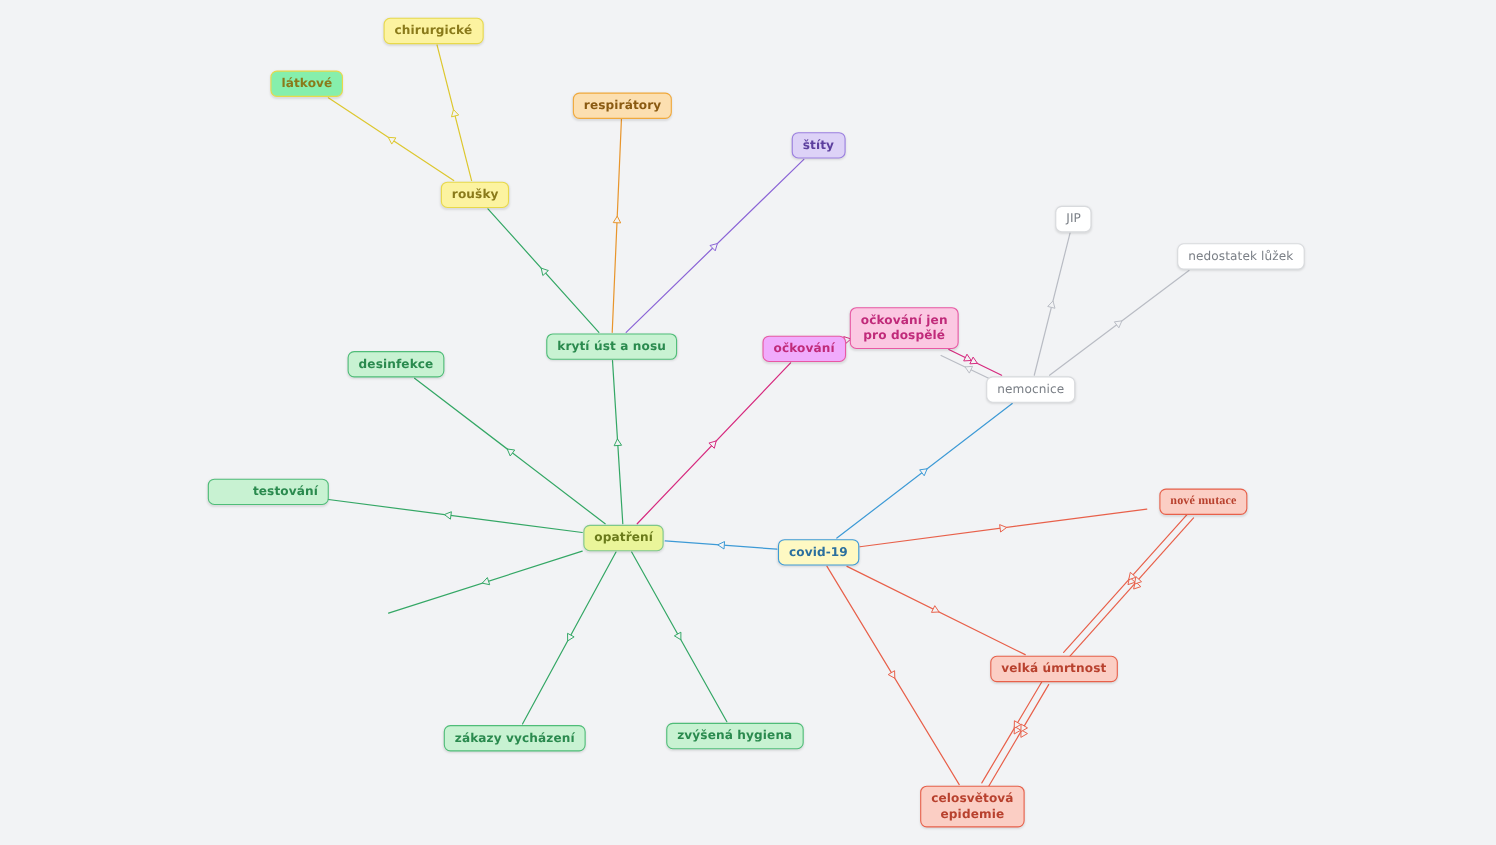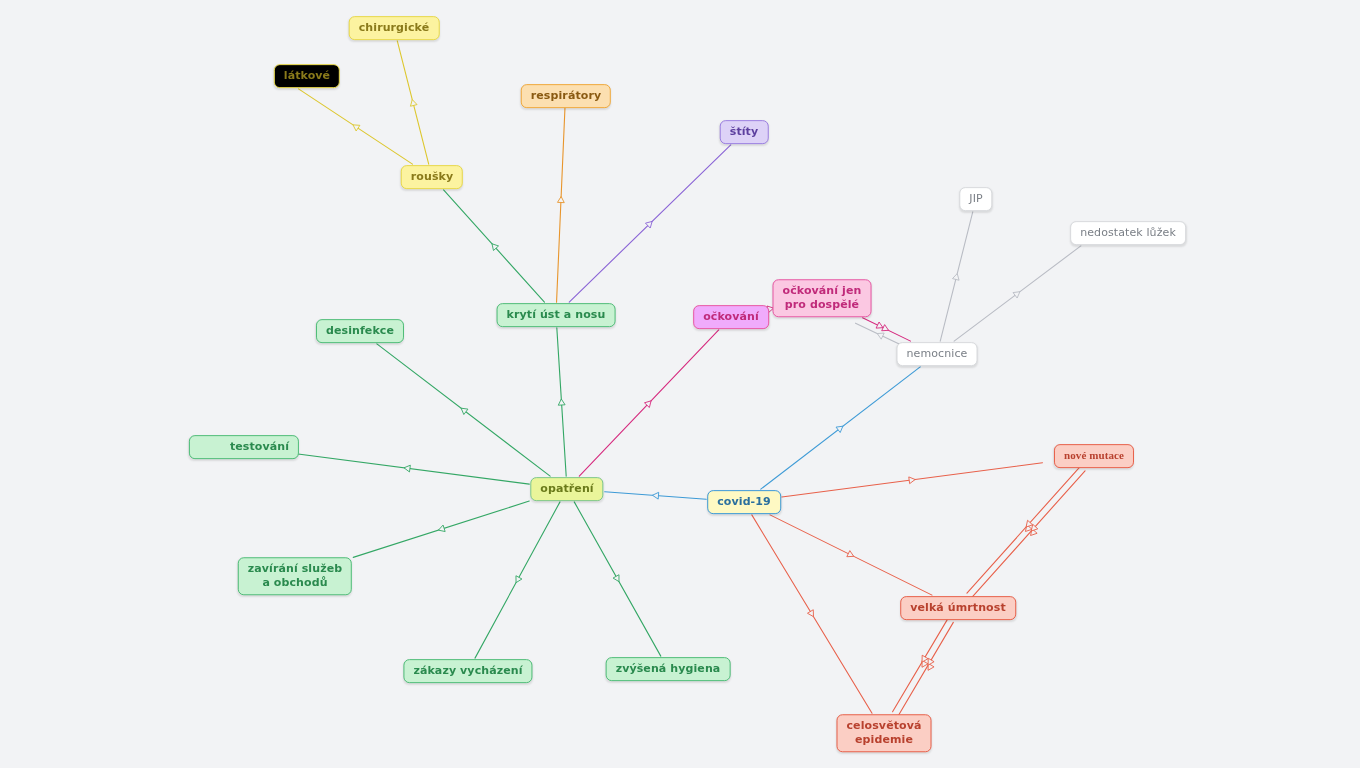--- a/index.html
+++ b/index.html
@@ -155,29 +155,27 @@
         <polygon points="928.0727457046441,670.313461451756 934.049452866268,666.8726807984458 928.1923182945313,663.4181222725895" fill="#f2f3f5" stroke="#e8604a" stroke-width="0.9"></polygon>
         <polygon points="928.1048389551478,665.1454015355176 934.0815461167716,661.7046208822075 928.224411545035,658.2500623563511" fill="#f2f3f5" stroke="#e8604a" stroke-width="0.9"></polygon>
       </g>
       <g>
         <line x1="947.4329228449367" y1="619.3467251869902" x2="892.5662750867373" y2="711.7217251869902" stroke="#e8604a" stroke-width="1.1" stroke-linecap="round"></line>
         <polygon points="921.999598965837,667.25377946089 927.9868578587087,663.8313927279612 922.1403733274495,660.3588405504199" fill="#f2f3f5" stroke="#e8604a" stroke-width="0.9"></polygon>
         <polygon points="922.0422767173318,662.0951166391906 928.0295356102035,658.6727299062618 922.1830510789443,655.2001777287205" fill="#f2f3f5" stroke="#e8604a" stroke-width="0.9"></polygon>
       </g>
     </svg>
 <div class="node" style="left: 394px; top: 28px; background: rgb(252, 243, 160); color: rgb(138, 122, 26); border: 1px solid rgb(232, 217, 74); box-shadow: rgba(0, 0, 0, 0.1) 0px 1px 2px;"><span>chirurgické</span></div>
-    <div class="node" style="left: 279px; top: 76px; background: #000000; color: rgb(138, 122, 26); border: 1px solid rgb(232, 217, 74); box-shadow: rgba(0, 0, 0, 0.1) 0px 1px 2px; margin-left: 28px;"><span>látkové</span></div>
+    <div class="node" style="left: 279px; top: 76px; background: #86efac; color: rgb(138, 122, 26); border: 1px solid rgb(232, 217, 74); box-shadow: rgba(0, 0, 0, 0.1) 0px 1px 2px;"><span>látkové</span></div>
     <div class="node" style="left: 432px; top: 177px; background: rgb(252, 243, 160); color: rgb(138, 122, 26); border: 1px solid rgb(232, 217, 74); box-shadow: rgba(0, 0, 0, 0.1) 0px 1px 2px;"><span>roušky</span></div>
     <div class="node" style="left: 566px; top: 96px; background: rgb(252, 223, 176); color: rgb(138, 90, 18); border: 1px solid rgb(240, 169, 60); box-shadow: rgba(0, 0, 0, 0.1) 0px 1px 2px;"><span>respirátory</span></div>
     <div class="node" style="left: 744px; top: 132px; background: rgb(221, 210, 247); color: rgb(92, 63, 158); border: 1px solid rgb(155, 127, 224); box-shadow: rgba(0, 0, 0, 0.1) 0px 1px 2px;"><span>štíty</span></div>
     <div class="node" style="left: 556px; top: 315px; background: rgb(200, 242, 210); color: rgb(42, 138, 78); border: 1px solid rgb(79, 189, 120); box-shadow: rgba(0, 0, 0, 0.1) 0px 1px 2px;"><span>krytí úst a nosu</span></div>
     <div class="node" style="left: 360px; top: 331px; background: rgb(200, 242, 210); color: rgb(42, 138, 78); border: 1px solid rgb(79, 189, 120); box-shadow: rgba(0, 0, 0, 0.1) 0px 1px 2px; text-align: center;"><span>desinfekce</span></div>
     <div class="node" style="left: 244px; top: 447px; background: rgb(200, 242, 210); color: rgb(42, 138, 78); border: 1px solid rgb(79, 189, 120); box-shadow: rgba(0, 0, 0, 0.1) 0px 1px 2px; padding-left: 40px;"><span>testování</span></div>
-    <div class="node" style="left: 295px; top: 576px; background: rgb(200, 242, 210); color: rgb(42, 138, 78); border: 1px solid rgb(79, 189, 120); box-shadow: rgba(0, 0, 0, 0.1) 0px 1px 2px;"><span>zavírání služeb
-a obchodů</span></div>
     <div class="node" style="left: 468px; top: 671px; background: rgb(200, 242, 210); color: rgb(42, 138, 78); border: 1px solid rgb(79, 189, 120); box-shadow: rgba(0, 0, 0, 0.1) 0px 1px 2px;"><span>zákazy vycházení</span></div>
     <div class="node" style="left: 668px; top: 669px; background: rgb(200, 242, 210); color: rgb(42, 138, 78); border: 1px solid rgb(79, 189, 120); box-shadow: rgba(0, 0, 0, 0.1) 0px 1px 2px;"><span>zvýšená hygiena</span></div>
     <div class="node" style="left: 567px; top: 489px; background: rgb(234, 245, 154); color: rgb(106, 122, 26); border: 1px solid rgb(126, 200, 138); box-shadow: rgba(0, 0, 0, 0.1) 0px 1px 2px;"><span>opatření</span></div>
     <div class="node" style="left: 731px; top: 317px; background: #f0abfc; color: rgb(192, 42, 122); border: 1px solid rgb(232, 88, 164); box-shadow: rgba(0, 0, 0, 0.1) 0px 1px 2px;"><span>očkování</span></div>
     <div class="node" style="left: 822px; top: 298px; background: rgb(251, 200, 226); color: rgb(192, 42, 122); border: 1px solid rgb(232, 88, 164); box-shadow: rgba(0, 0, 0, 0.1) 0px 1px 2px;"><span>očkování jen
 pro dospělé</span></div>
     <div class="node plain" style="left: 976px; top: 199px; background: rgb(255, 255, 255); color: rgb(122, 127, 134); border: 1px solid rgb(216, 218, 221); box-shadow: rgba(0, 0, 0, 0.1) 0px 1px 2px;"><span>JIP</span></div>
     <div class="node plain" style="left: 1098px; top: 233px; background: rgb(255, 255, 255); color: rgb(122, 127, 134); border: 1px solid rgb(216, 218, 221); box-shadow: rgba(0, 0, 0, 0.1) 0px 1px 2px; margin-left: 30px;"><span>nedostatek lůžek</span></div>
     <div class="node plain" style="left: 937px; top: 354px; background: rgb(255, 255, 255); color: rgb(122, 127, 134); border: 1px solid rgb(216, 218, 221); box-shadow: rgba(0, 0, 0, 0.1) 0px 1px 2px;"><span>nemocnice</span></div>
     <div class="node" style="left: 744px; top: 502px; background: #fef9c3; color: rgb(42, 111, 158); border: 1px solid rgb(61, 154, 214); box-shadow: rgba(0, 0, 0, 0.1) 0px 1px 2px;"><span>covid-19</span></div>

